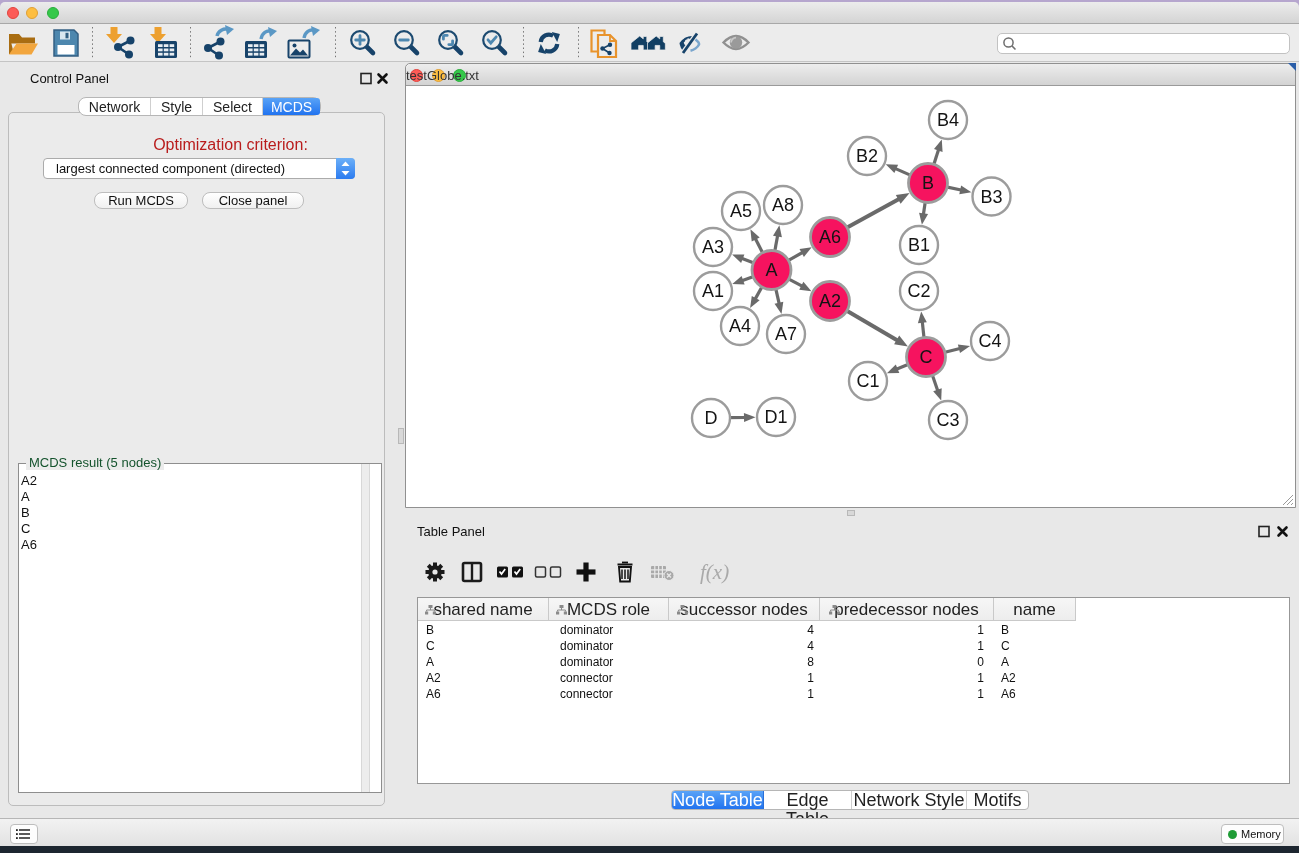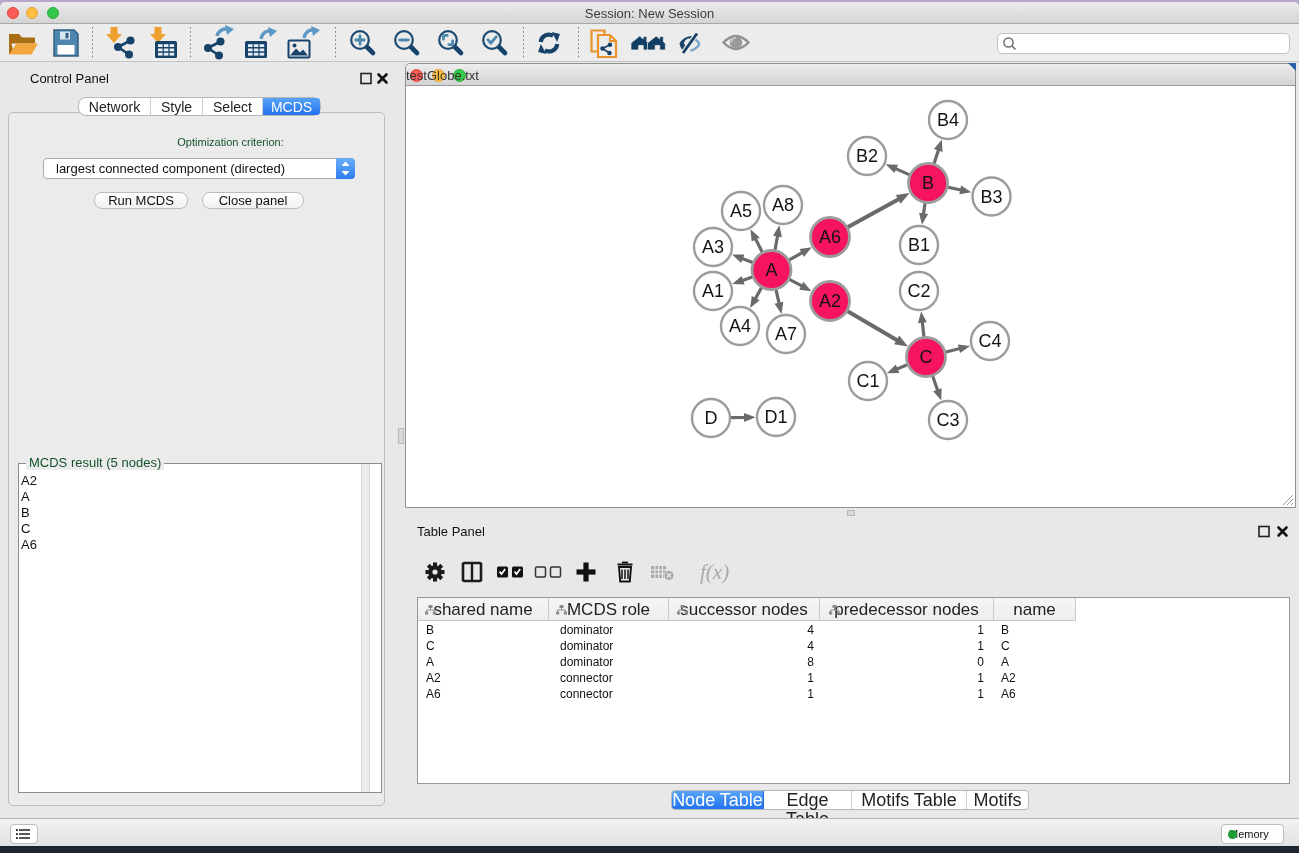--- a/index.html
+++ b/index.html
@@ -10,21 +10,21 @@
 #titlebar .tl{position:absolute;width:12px;height:12px;border-radius:50%;top:5px}
 #title-text{width:100%;text-align:center;top:4px;font-size:13px;color:#3c3c3c}
 #toolbar{left:0;top:24px;width:1299px;height:38px;background:#ececec;border-bottom:1px solid #c4c4c4}
 #searchbox{left:997px;top:9px;width:293px;height:21px;background:#fff;border:1px solid #c2c2c2;border-radius:5px}
 
 #cpanel-title{left:30px;top:71px;font-size:13px;color:#111}
 #cp-inner{left:8px;top:112px;width:377px;height:694px;background:#ebebeb;border:1px solid #bcbcbc;border-radius:5px}
 #cp-tabs{left:78px;top:97px;width:243px;height:19px;background:#fff;border:1px solid #b6b6b6;border-radius:8px;display:flex;font-size:14px;color:#222;text-align:center;line-height:18px}
 #cp-tabs .seg{border-right:1px solid #cfcfcf;height:100%}
 #cp-tabs .seg:last-child{border-right:none;border-radius:0 3px 3px 0;background:linear-gradient(#59a3f7,#2173ef);color:#fff}
-#opt-label{left:8px;top:136px;width:445px;text-align:center;font-size:11px;color:#14532d}
+#opt-label{left:8px;top:136px;width:445px;text-align:center;font-size:16px;color:#b91c1c}
 #dropdown{left:43px;top:158px;width:312px;height:21px;background:#fff;border:1px solid #ababab;border-radius:4px;font-size:13px;line-height:19px;color:#111;padding-left:12px}
 #dd-btn{position:absolute;right:-1px;top:-1px;width:19px;height:21px;border-radius:0 4px 4px 0;background:linear-gradient(#6cb0f8,#2b7bf0)}
 .btn{position:absolute;background:linear-gradient(#ffffff,#f0f0f0);border:1px solid #bdbdbd;border-radius:8px;font-size:13px;color:#111;text-align:center;line-height:16px}
 #fieldset{left:18px;top:463px;width:364px;height:330px;border:1px solid #8e8e8e;background:#fff}
 #legend{left:26px;top:455px;background:#ebebeb;padding:0 3px;font-size:13px;color:#14532d}
 #mcds-list{left:21px;top:473px;font-size:13px;color:#111;line-height:16px}
 #scrollstrip{left:361px;top:464px;width:9px;height:328px;background:#ededed;border-left:1px solid #d8d8d8;border-right:1px solid #d8d8d8}
 
 #netwin{left:405px;top:63px;width:891px;height:445px;border:1px solid #909090;border-radius:5px 5px 0 0;background:#fff}
 #net-titlebar{position:absolute;left:0;top:0;width:100%;height:22px;background:linear-gradient(#ededed,#d3d3d3);border-bottom:1px solid #9a9a9a;border-radius:5px 5px 0 0}
@@ -36,29 +36,28 @@
 .thcell{position:absolute;top:0;height:23px;border-right:1px solid #c9c9c9;text-align:center;line-height:23px}
 .trow{position:absolute;font-size:12px;color:#111;height:16px;line-height:16px;width:100%}
 .tc{position:absolute}
 #btabs{left:671px;top:790px;width:358px;height:20px;background:#fff;border:1px solid #b6b6b6;border-radius:4px;display:flex;font-size:18px;color:#222;text-align:center;line-height:19px}
 #btabs .seg{border-right:1px solid #cfcfcf;height:100%}
 #btabs .seg:first-child{border-radius:3px 0 0 3px;background:linear-gradient(#59a3f7,#2173ef);color:#fff;border-right:1px solid #2a6fd8}
 #btabs .seg:last-child{border-right:none}
 
 #statusbar{left:0;top:818px;width:1299px;height:28px;background:linear-gradient(#f2f2f2,#e2e2e2);border-top:1px solid #b6b6b6}
 #hambtn{position:absolute;left:10px;top:5px;width:28px;height:20px;background:#fdfdfd;border:1px solid #bdbdbd;border-radius:4px}
-#membtn{position:absolute;left:1221px;top:5px;width:63px;height:20px;background:#fdfdfd;border:1px solid #bdbdbd;border-radius:4px;font-size:11px;color:#111;line-height:18px;text-align:left;padding-left:7px}
+#membtn{position:absolute;left:1221px;top:5px;width:63px;height:20px;background:#fdfdfd;border:1px solid #bdbdbd;border-radius:4px;font-size:11px;color:#111;line-height:18px;text-align:left;padding-left:19px}
 #bottomstrip{left:0;top:846px;width:1299px;height:7px;background:#1d2630}
 </style></head><body>
 <div class="abs" id="topstrip"></div>
 <div class="abs" id="titlebar">
  <div class="tl" style="left:7px;background:#fc5b57;border:0.5px solid #e2443e"></div>
  <div class="tl" style="left:26px;background:#fdbe41;border:0.5px solid #e0a036"></div>
  <div class="tl" style="left:47px;background:#35c84a;border:0.5px solid #2aad3c"></div>
- <div class="abs" id="title-text">Session: New Session</div>
 </div>
 <div class="abs" id="toolbar">
     <svg style="position:absolute;left:0;top:0" width="780" height="38" viewBox="0 0 780 38">
 
  <g transform="translate(8,7)">
   <path d="M1 3 h10 l3 3.5 h13 v6 H1 z" fill="#a96d12"></path>
   <path d="M1 3 v20 h5 z" fill="#a96d12"></path>
   <path d="M8.5 12.5 h21.5 l-6.5 11 H1 z" fill="#f2a63e"></path>
  </g>
 
@@ -399,21 +398,21 @@
       <span class="tc" style="left:8px">A6</span>
       <span class="tc" style="left:142px">connector</span>
       <span class="tc" style="left:330px;width:66px;text-align:right">1</span>
       <span class="tc" style="left:500px;width:66px;text-align:right">1</span>
       <span class="tc" style="left:583px">A6</span>
     </div>
 </div>
 <div class="abs" id="btabs">
     <div class="seg" style="width:92px">Node Table</div>
     <div class="seg" style="width:88px">Edge Table</div>
-    <div class="seg" style="width:115px">Motifs Table</div>
+    <div class="seg" style="width:115px">Network Style</div>
     <div class="seg" style="flex:1">Motifs</div>
   </div>
 <div class="abs" id="statusbar">
  <div id="hambtn"><svg width="26" height="18" viewBox="0 0 26 18">
         <g stroke="#222" stroke-width="1.6">
           <path d="M8 5 H19 M8 9 H19 M8 13 H19"></path>
         </g>
         <g fill="#222">
           <rect x="5" y="4.2" width="1.8" height="1.8"></rect>
           <rect x="5" y="8.2" width="1.8" height="1.8"></rect>

